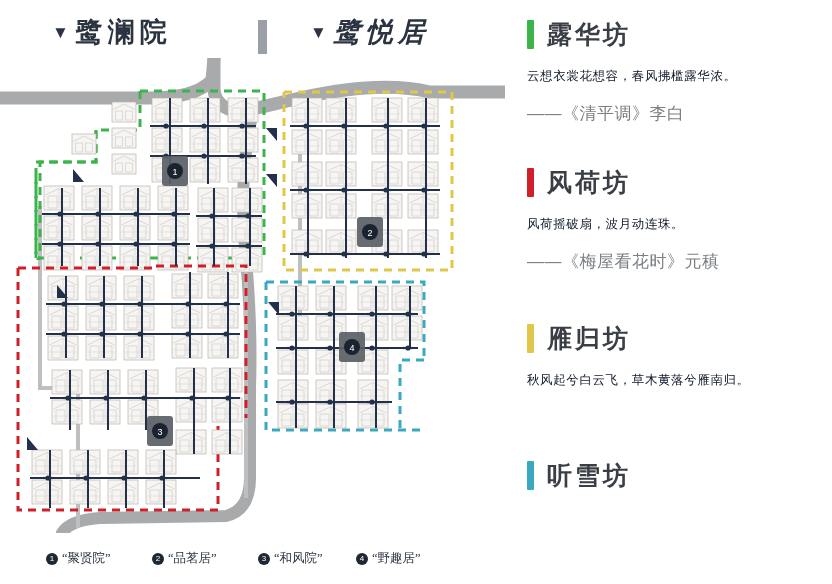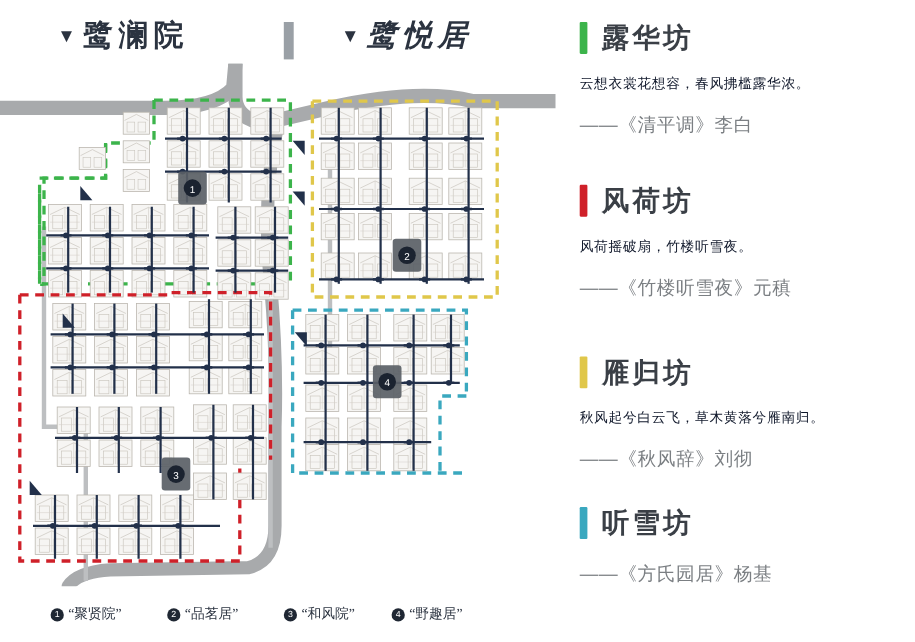--- a/index.html
+++ b/index.html
@@ -444,35 +444,33 @@
       </div>
       <div class="poem-line">云想衣裳花想容，春风拂槛露华浓。</div>
       <div class="poem-src">——《清平调》李白</div>
     </div>
 
     <div class="poem-card" id="card1">
       <div class="poem-head">
         <span class="accent-bar" style="background:#cf2029"></span>
         <span class="poem-name">风荷坊</span>
       </div>
-      <div class="poem-line">风荷摇破扇，竹楼听雪夜。</div>
-      <div class="poem-src">——《竹楼听雪夜》元稹</div>
+      <div class="poem-line">风荷摇破扇，波月动连珠。</div>
+      <div class="poem-src">——《梅屋看花时》元稹</div>
     </div>
 
     <div class="poem-card" id="card2">
       <div class="poem-head">
         <span class="accent-bar" style="background:#e0c74a"></span>
         <span class="poem-name">雁归坊</span>
       </div>
       <div class="poem-line">秋风起兮白云飞，草木黄落兮雁南归。</div>
-      <div class="poem-src">——《秋风辞》刘彻</div>
     </div>
 
     <div class="poem-card" id="card3">
       <div class="poem-head">
         <span class="accent-bar" style="background:#3aa8bf"></span>
         <span class="poem-name">听雪坊</span>
       </div>
-      <div class="poem-src">——《方氏园居》杨基</div>
     </div>
 
   </div>
 </div>
 
 </body></html>

